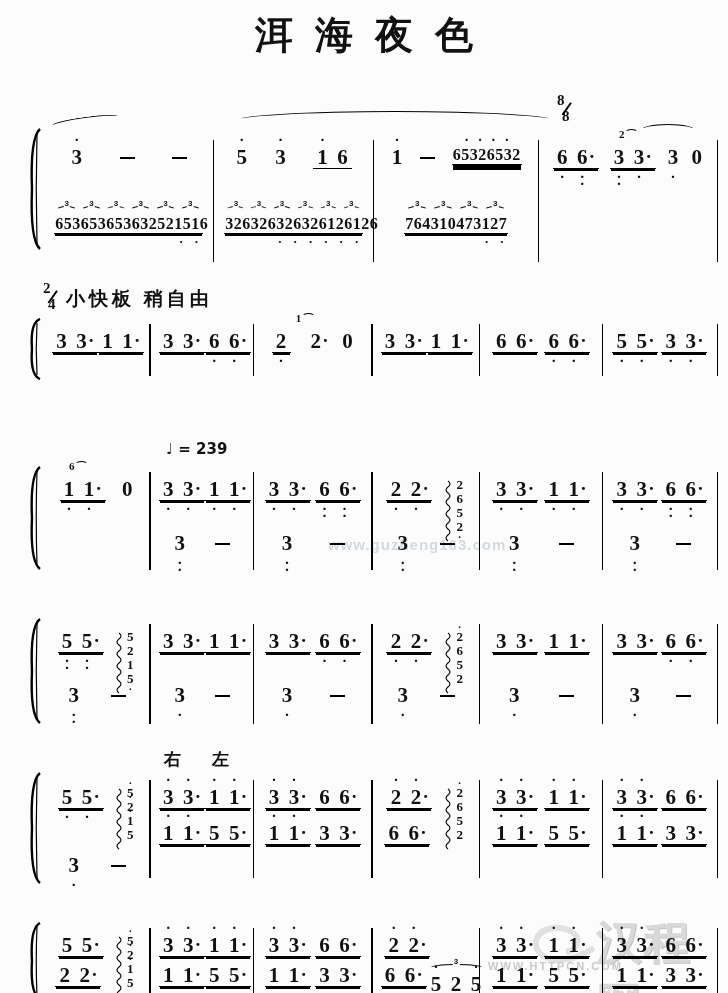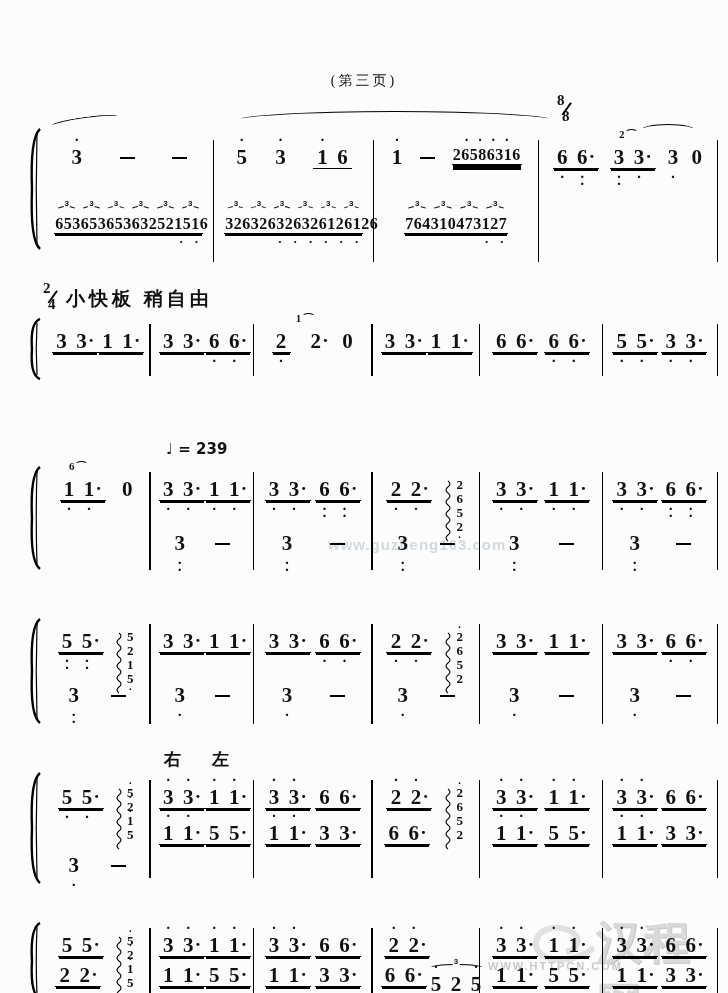--- a/index.html
+++ b/index.html
@@ -84,21 +84,21 @@
   .stack .lo { line-height:5px; margin-top:1px; }
 
   .slur { position:absolute; border:1.4px solid transparent; border-top-color:#000;
           border-radius:50%; z-index:3; }
   .brace { position:absolute; left:24px; z-index:2; }
 </style>
 </head>
 <body>
 
 <div class="page">
-  <div class="subtitle">(第三页)</div>
+  <h1 class="title">洱海夜色</h1>
 
   <svg class="wm-swirl" width="92" height="58" viewBox="0 0 92 58">
     <path d="M78 36 C48 56 18 48 20 30 C22 16 42 12 56 20 C66 26 62 38 50 40" fill="none" stroke="#d6d6d6" stroke-width="6" opacity="0.7"></path>
   </svg>
   <div class="wm-center">www.guzheng163.com</div>
   <div class="wm-logo">汉程网</div>
   <div class="wm-url">WWW.HTTPCN.COM</div>
 
   <div class="ts" style="left:556px;top:92px">
     <span class="tsn">8</span>
@@ -197,21 +197,21 @@
               </div>
             </span>
           </div>
         </div>
         <div class="barline"></div>
         <div class="measure" style="flex-grow: 0.97;">
           <div class="vrow" style="height: 60px;">
             <span class="note"><span class="dg">1</span><span class="dots hi">·</span></span>
             <div class="dash"></div>
             <span class="runwrap">
-              <span class="run ul3">26586316</span>
+              <span class="run ul3">65326532</span>
               <div class="himid">
                 <span>·</span>
                 <span>·</span>
                 <span>·</span>
                 <span>·</span>
               </div>
             </span>
           </div>
           <div class="vrow" style="height: 62px;">
             <span class="runwrap">

